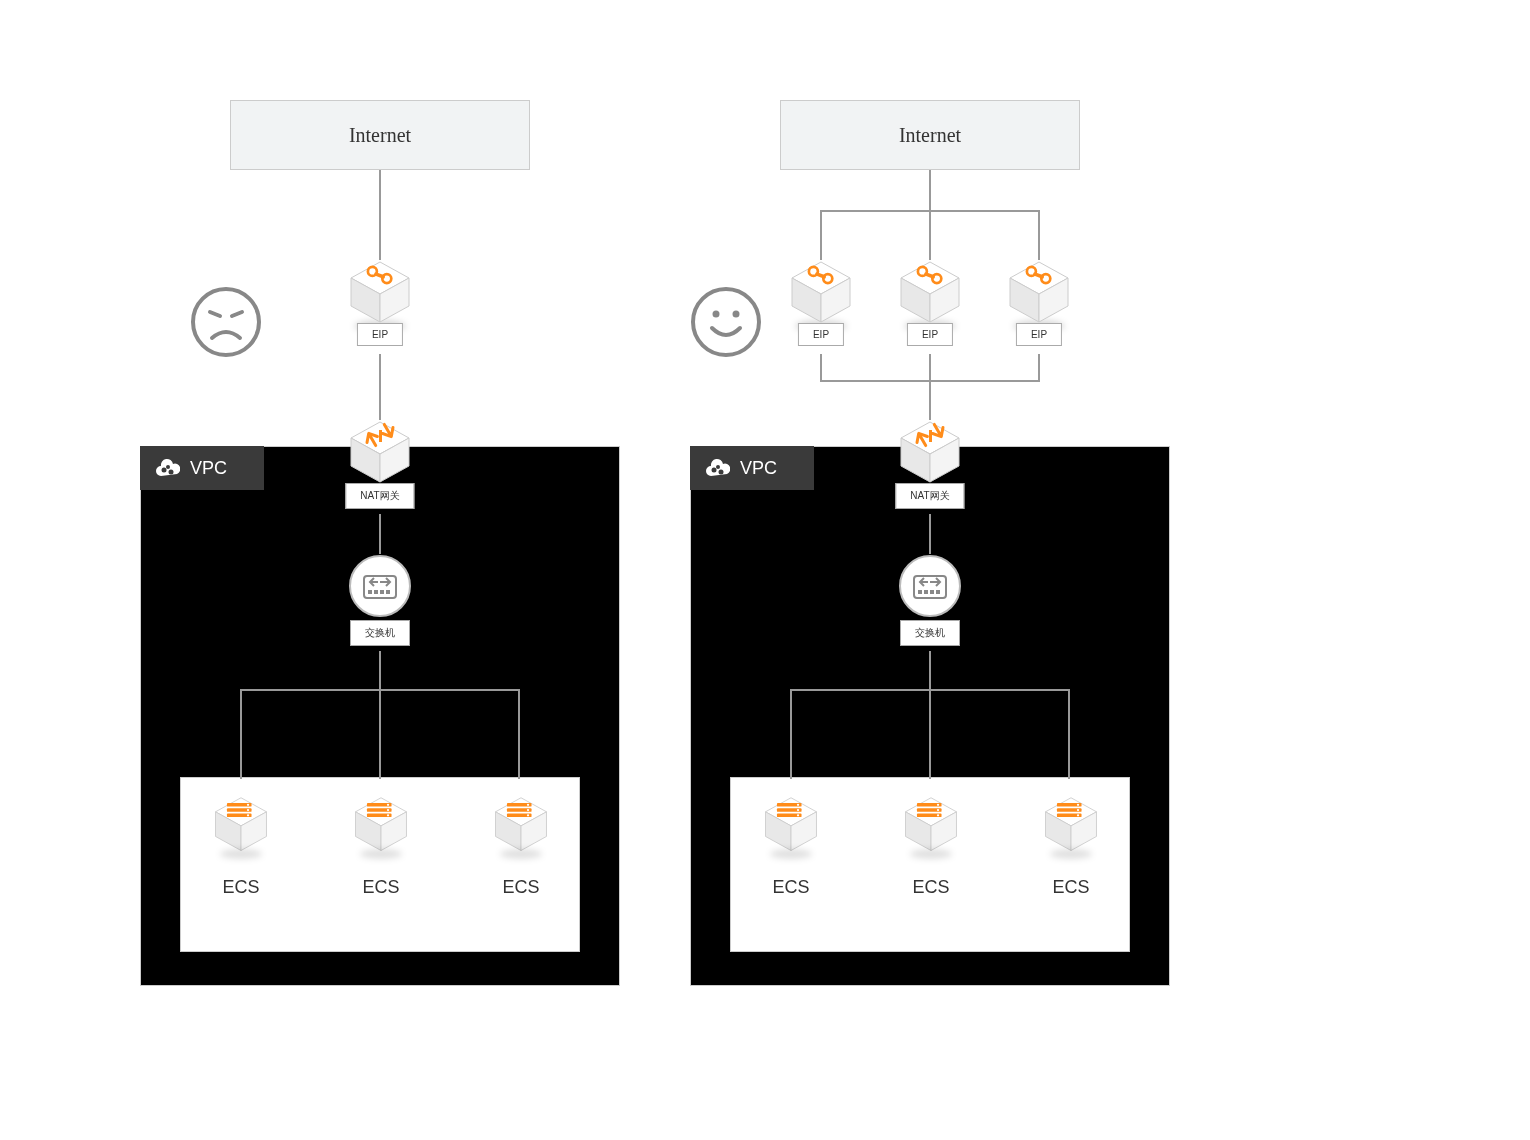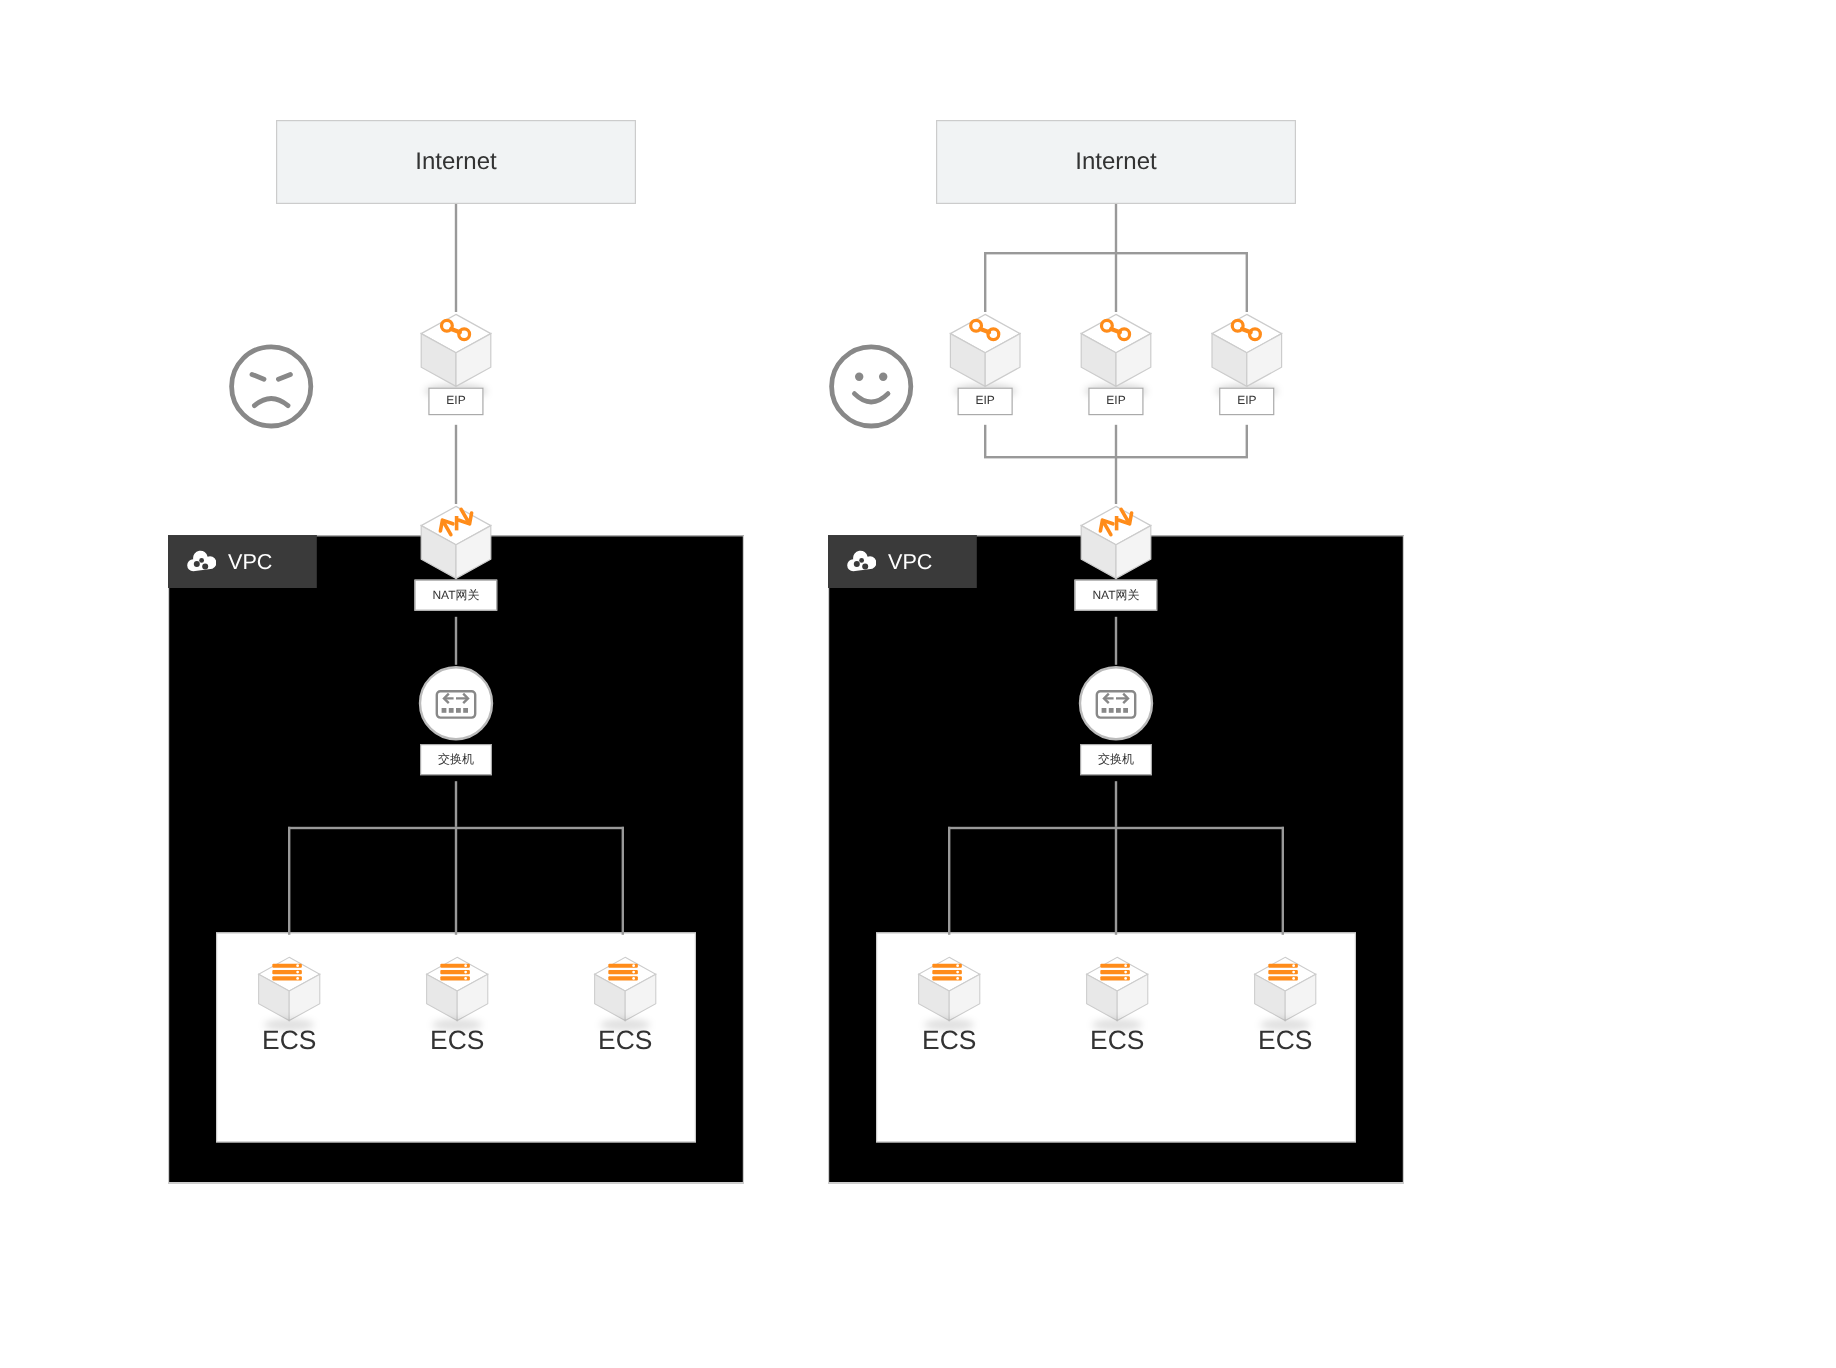--- a/index.html
+++ b/index.html
@@ -22,20 +22,21 @@
   .internet-box {
     width: 300px;
     height: 70px;
     background: #f1f3f4;
     border: 1px solid #ccc;
     display: flex;
     align-items: center;
     justify-content: center;
     font-size: 20px;
     color: #333;
+    font-family: Liberation Serif, serif;
   }
   .vline {
     position: absolute;
     width: 2px;
     background: #999;
     left: 50%;
     transform: translateX(-50%);
   }
   .face {
     position: absolute;
@@ -110,22 +111,22 @@
     height: 175px;
     left: 50%;
     transform: translateX(-50%);
   }
   .ecs-item {
     position: absolute;
     width: 100px;
     text-align: center;
   }
   .ecs-item .elabel {
-    margin-top: 0;
-    font-size: 22px;
+    margin-top: 23px;
+    font-size: 18px;
     color: #333;
   }
   .small-cube {
     width: 62px;
     height: 58px;
     margin: 18px auto 0;
     position: relative;
   }
   .small-cube::after {
     content: '';

